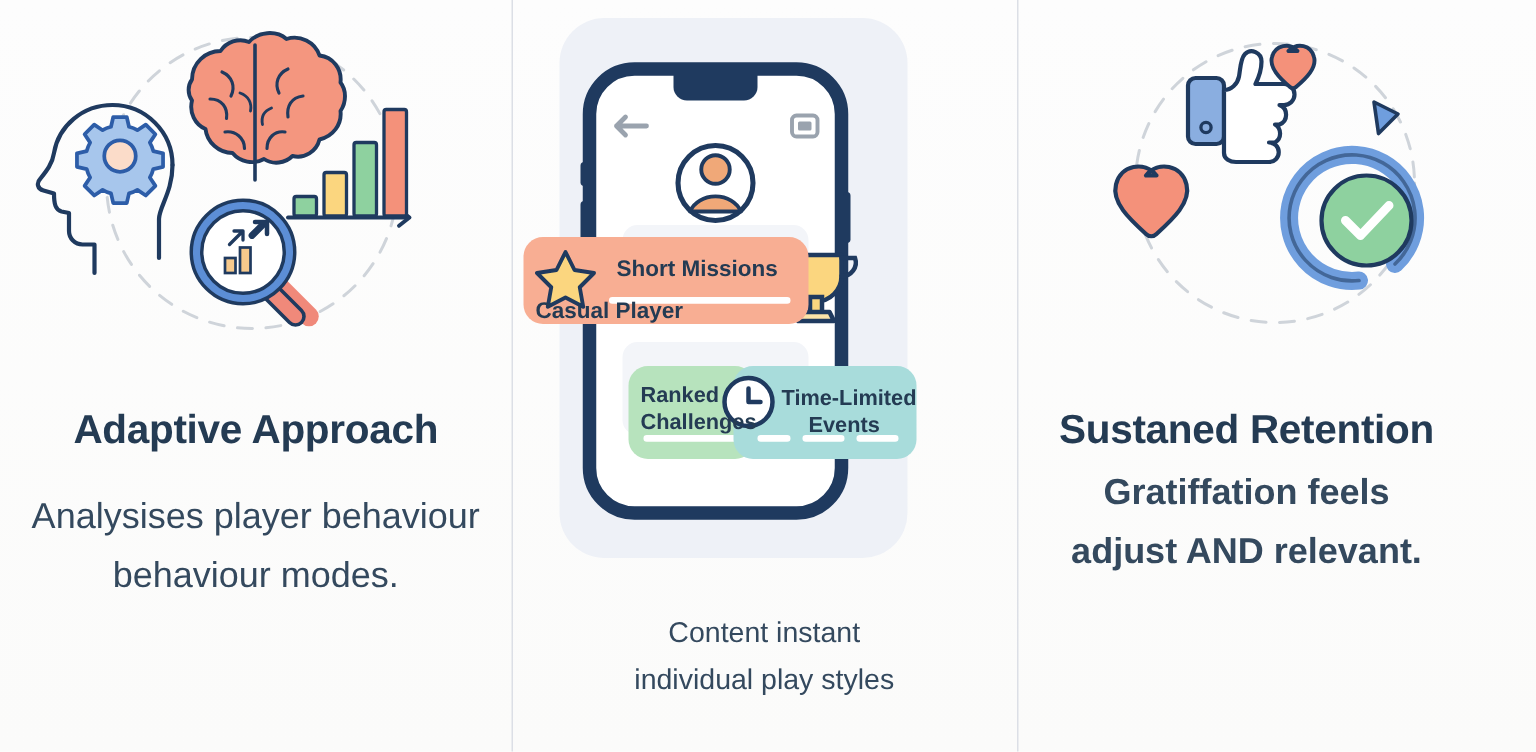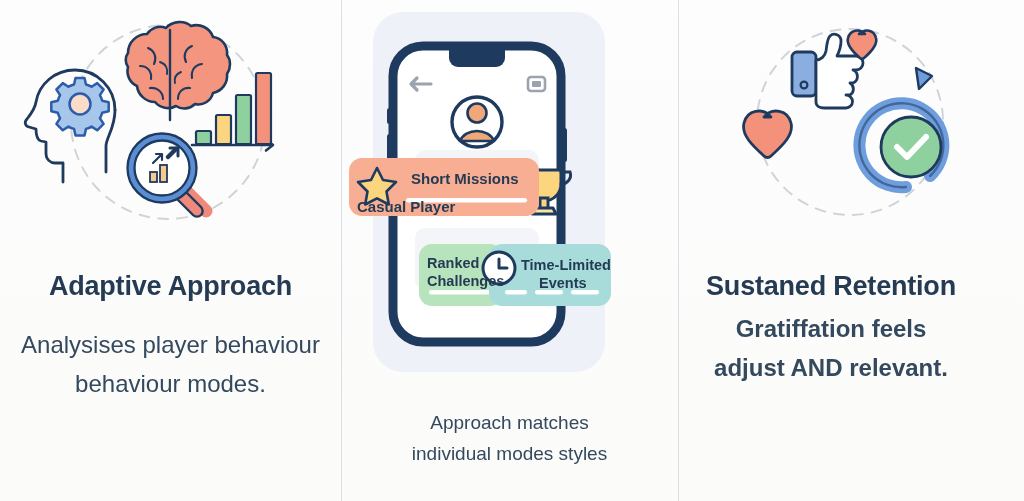--- a/index.html
+++ b/index.html
@@ -225,22 +225,22 @@
 
         <text x="86" y="268" font-family="Liberation Sans, sans-serif" font-size="14.5" font-weight="bold" fill="#243b53">Ranked</text>
         <text x="86" y="286" font-family="Liberation Sans, sans-serif" font-size="14.5" font-weight="bold" fill="#243b53">Challenges</text>
 
         <text x="180" y="270" font-family="Liberation Sans, sans-serif" font-size="14.5" font-weight="bold" fill="#243b53">Time-Limited</text>
         <text x="198" y="288" font-family="Liberation Sans, sans-serif" font-size="14.5" font-weight="bold" fill="#243b53">Events</text>
       </svg>
     </div>
 
     <div class="body-text">
-      <div>Approach matches</div>
-      <div>individual modes styles</div>
+      <div>Content instant</div>
+      <div>individual play styles</div>
     </div>
   </div>
 
   <div class="divider divider-2"></div>
 
   <div class="panel panel-right">
 
     <div class="illus">
       <svg width="346" height="250" viewBox="0 0 346 250" xmlns="http://www.w3.org/2000/svg">
         <g>

